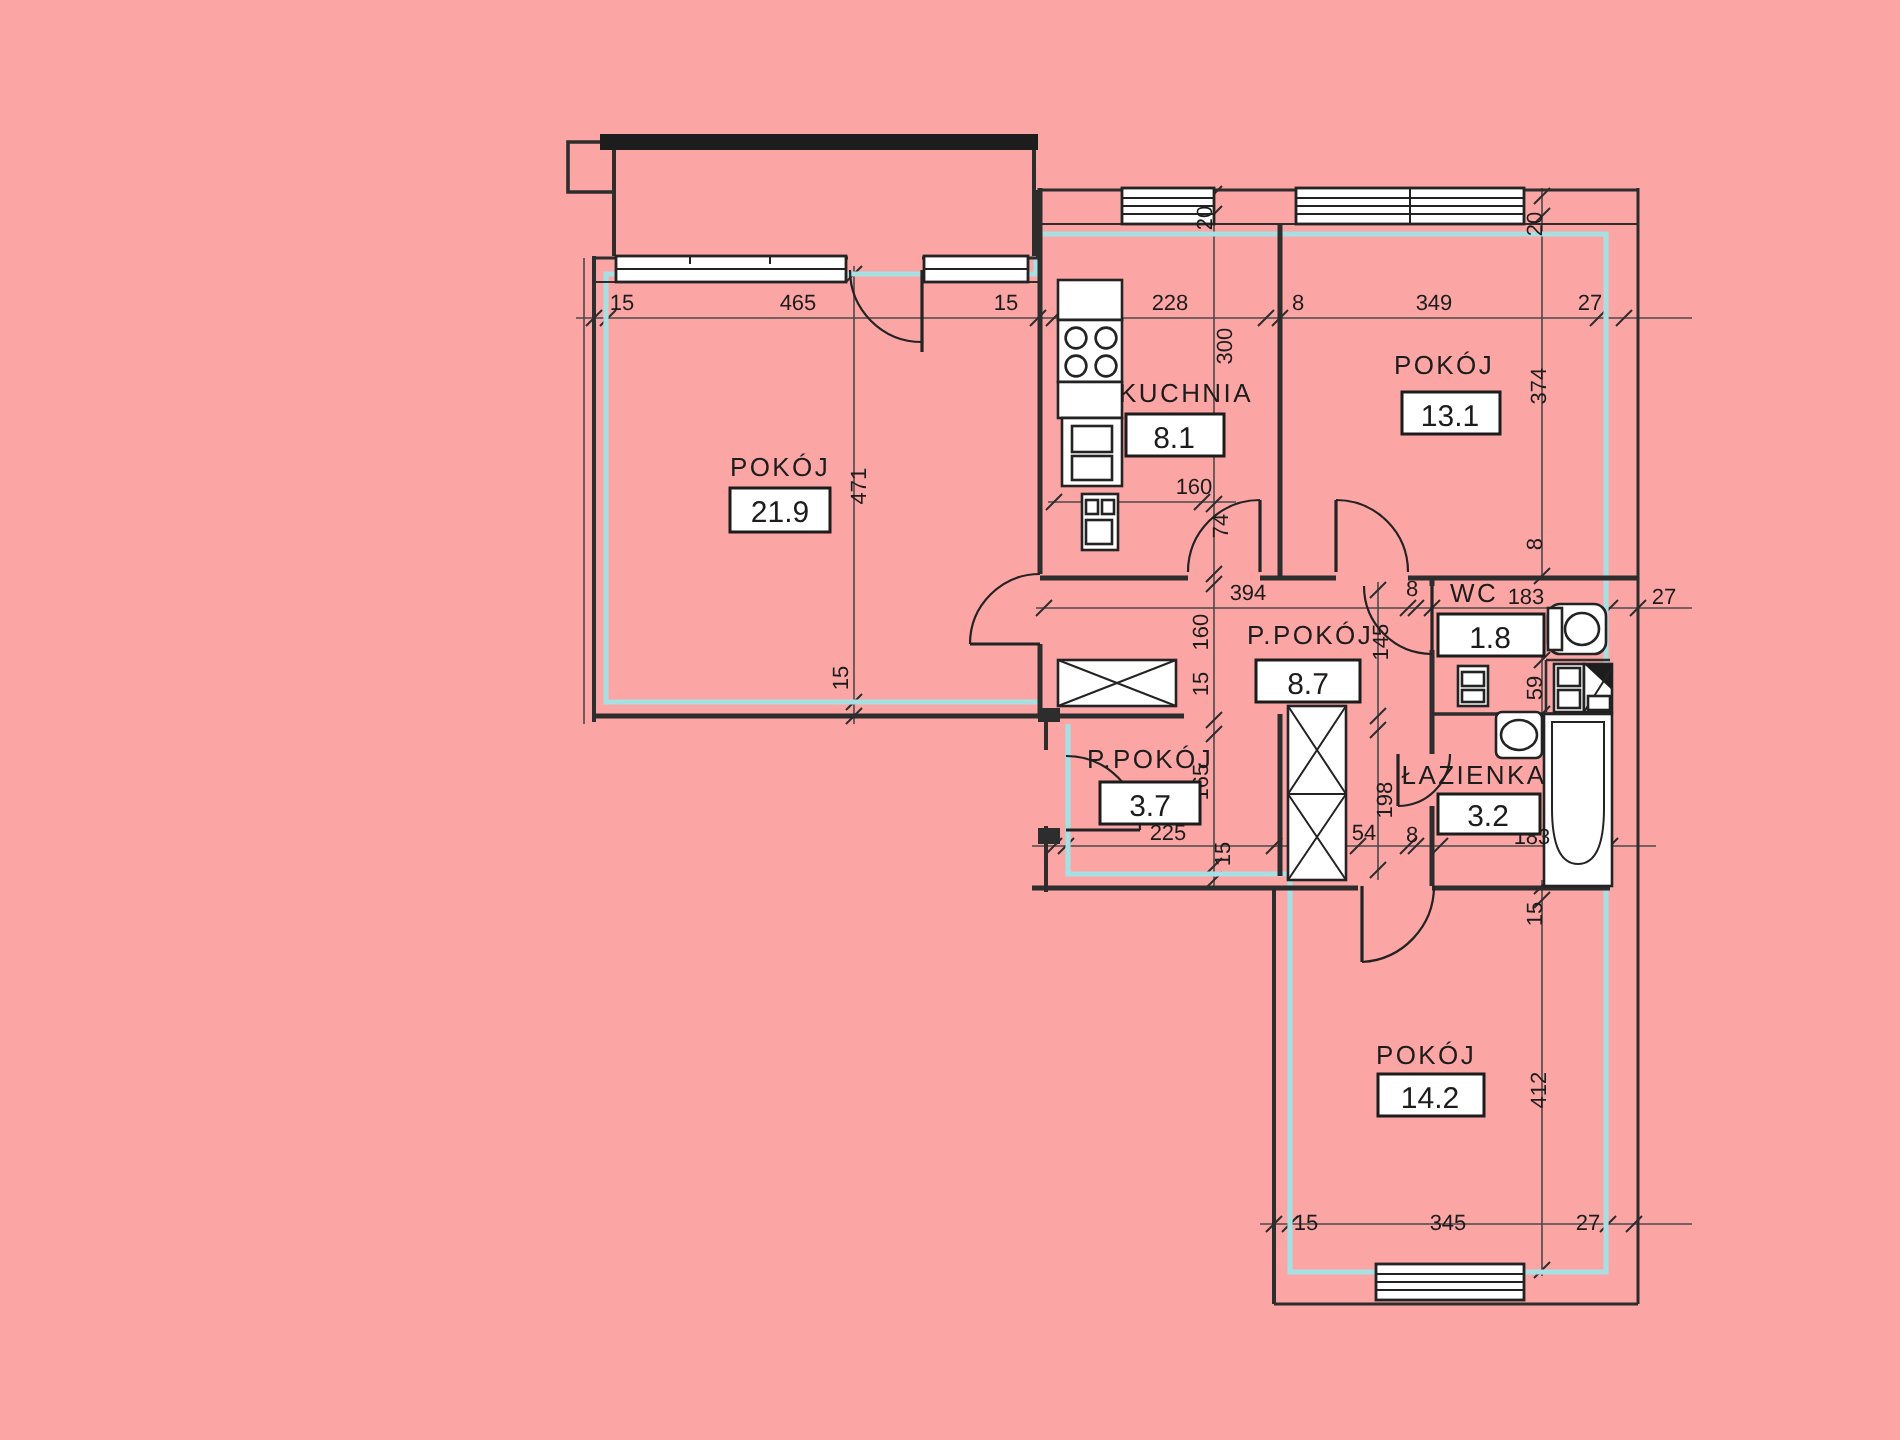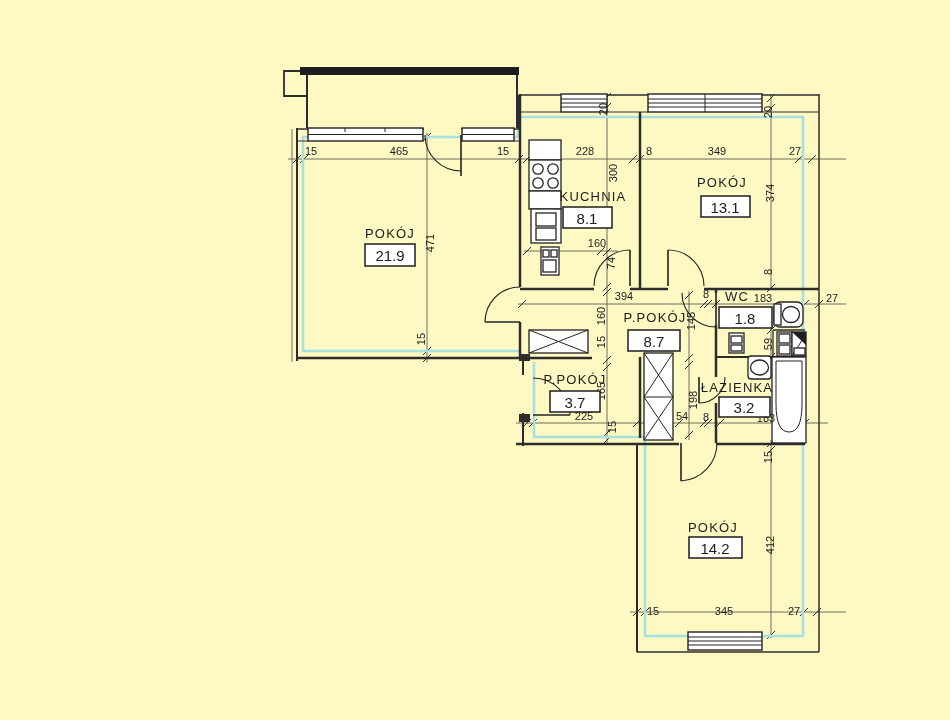--- a/index.html
+++ b/index.html
@@ -1,16 +1,16 @@
 <!DOCTYPE html>
 <html><head>
 <meta charset="utf-8">
 <style>
   html,body{margin:0;padding:0;background:#fff;}
-  #stage{position:relative;width:950px;height:720px;background:#fef9c3;overflow:hidden;
+  #stage{position:relative;width:950px;height:720px;background:#fca5a5;overflow:hidden;
          font-family:"Liberation Sans",sans-serif;}
   svg{position:absolute;left:0;top:0;}
   .dim{font-size:11px;fill:#1c1c1c;text-anchor:middle;font-family:"Liberation Sans",sans-serif;}
   .dimv{font-size:11px;fill:#1c1c1c;text-anchor:middle;dominant-baseline:central;font-family:"Liberation Sans",sans-serif;}
   .rlabel{font-size:13px;fill:#1c1c1c;text-anchor:middle;letter-spacing:1.2px;font-family:"Liberation Sans",sans-serif;}
   .rarea{font-size:15px;fill:#1c1c1c;text-anchor:middle;font-family:"Liberation Sans",sans-serif;}
   .dimline{stroke:#4a4a4a;stroke-width:0.8;fill:none;}
   .tick{stroke:#2d2d2d;stroke-width:1;fill:none;}
   .cyan{stroke:#a6e0e3;stroke-width:2.6;fill:none;}
   .wall{stroke:#2d2d2d;fill:none;}

